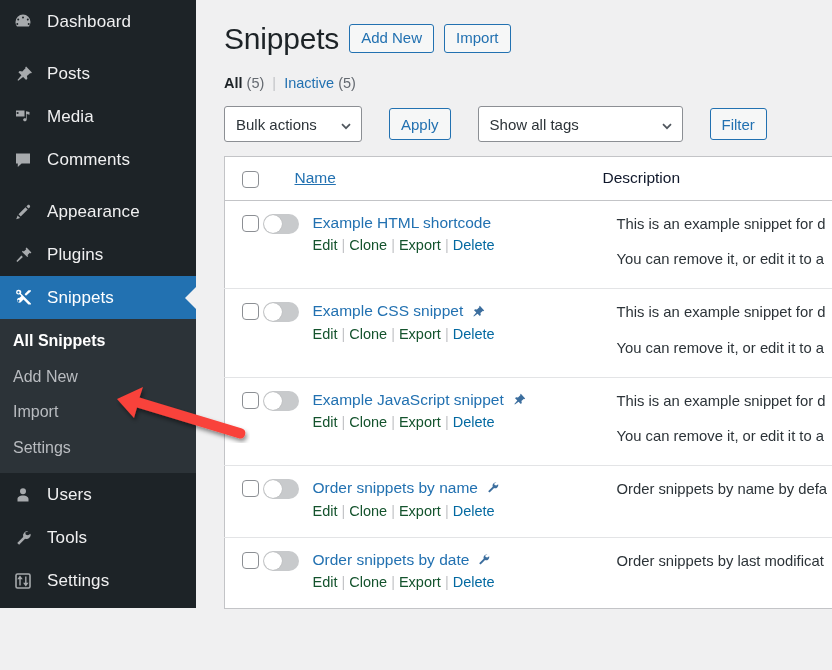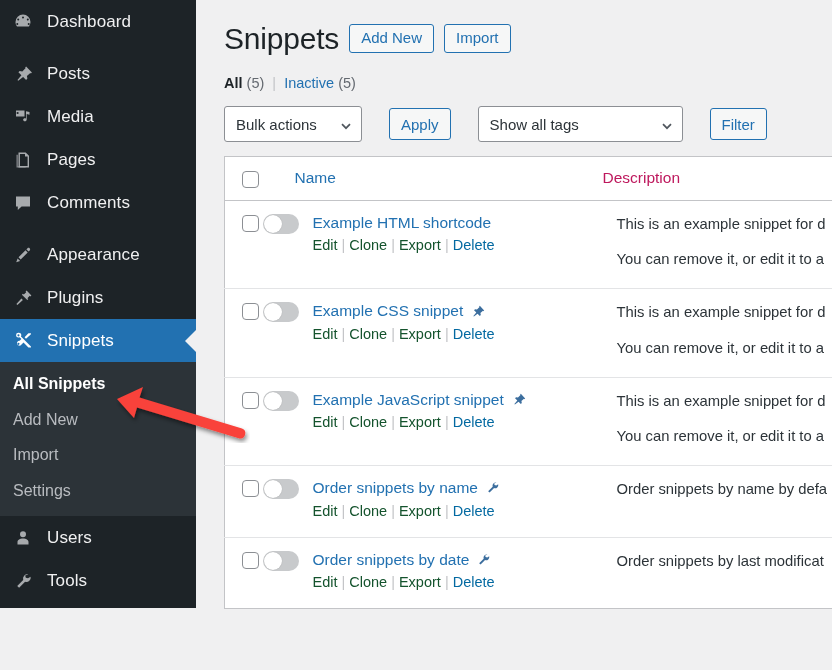--- a/index.html
+++ b/index.html
@@ -170,22 +170,22 @@
   .col-cb   { width: 38px; }
   .col-name { width: 340px; }
   .col-desc { width: 247px; }
 
   thead th {
     padding: 12px 0 12px 0;
     border-bottom: 1px solid #c3c4c7;
     font-weight: normal;
   }
   thead .th-inner-cb { padding-left: 17px; }
-  thead .hd-name { color: #2271b1; font-size: 15.5px; cursor: pointer; padding-left: 32px; }
-  thead .hd-desc { color: #be185d; font-size: 15.5px; }
+  thead .hd-name { color: #2271b1; font-size: 15.5px; cursor: pointer; padding-left: 32px; text-decoration: underline; }
+  thead .hd-desc { color: #0f172a; font-size: 15.5px; }
 
   tbody tr { border-bottom: 1px solid #e3e4e6; }
   tbody tr:last-child { border-bottom: none; }
   tbody td { padding-top: 12px; padding-bottom: 18px; }
 
   .cb-cell { padding-left: 17px; }
   .wp-checkbox {
     width: 17px; height: 17px;
     border: 1px solid #8c8f94;
     border-radius: 4px;
@@ -285,29 +285,20 @@
 
     <div class="menu-item">
       <span class="mi-icon">
         <svg width="20" height="20" viewBox="0 0 20 20" fill="currentColor">
             <path d="M3 3.5h8.5v6H3v-6zm1.6 1.4a1.1 1.1 0 1 0 0 2.2 1.1 1.1 0 0 0 0-2.2zm-1 3.4l1.9-1.5 1.4 1.1 2-1.9 2.4 2.3H3.6zM13 4.2v7.4c-.3-.2-.7-.3-1.1-.3-1 0-1.8.6-1.8 1.5s.8 1.5 1.8 1.5 1.8-.6 1.8-1.5V6.9l2.8.9V4.9L13 4.2z"></path>
           </svg>
       </span>
       <span class="mi-label">Media</span>
     </div>
 
-    <div class="menu-item">
-      <span class="mi-icon">
-        <svg width="20" height="20" viewBox="0 0 20 20" fill="currentColor">
-            <path d="M5.5 2.5h7.2l3.3 3.3v11.7H5.5V2.5zm1.4 1.4v12.2h7.7V6.6h-2.6V3.9H6.9z"></path>
-            <path d="M3.5 4.8v12.7h9.1v-1.3H4.8V4.8z" opacity=".75"></path>
-          </svg>
-      </span>
-      <span class="mi-label">Pages</span>
-    </div>
 
     <div class="menu-item">
       <span class="mi-icon">
         <svg width="20" height="20" viewBox="0 0 20 20" fill="currentColor">
             <path d="M3 3.5h14v10H8.6l-3.8 3.4v-3.4H3v-10z"></path>
           </svg>
       </span>
       <span class="mi-label">Comments</span>
     </div>
 

